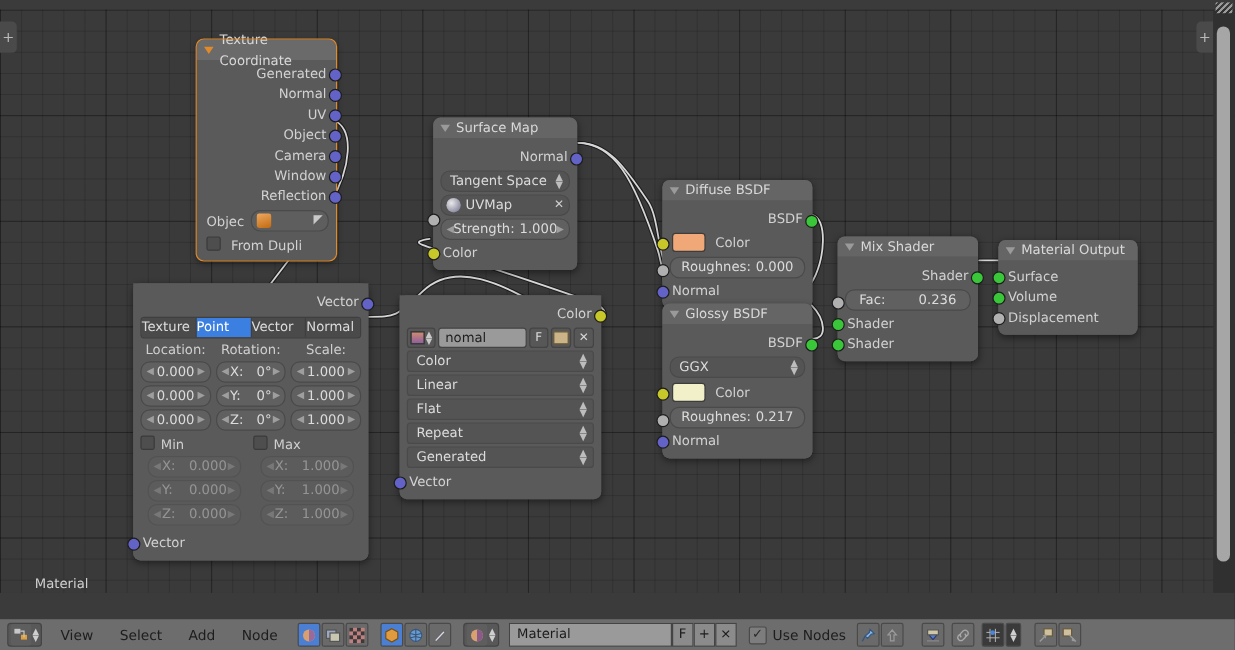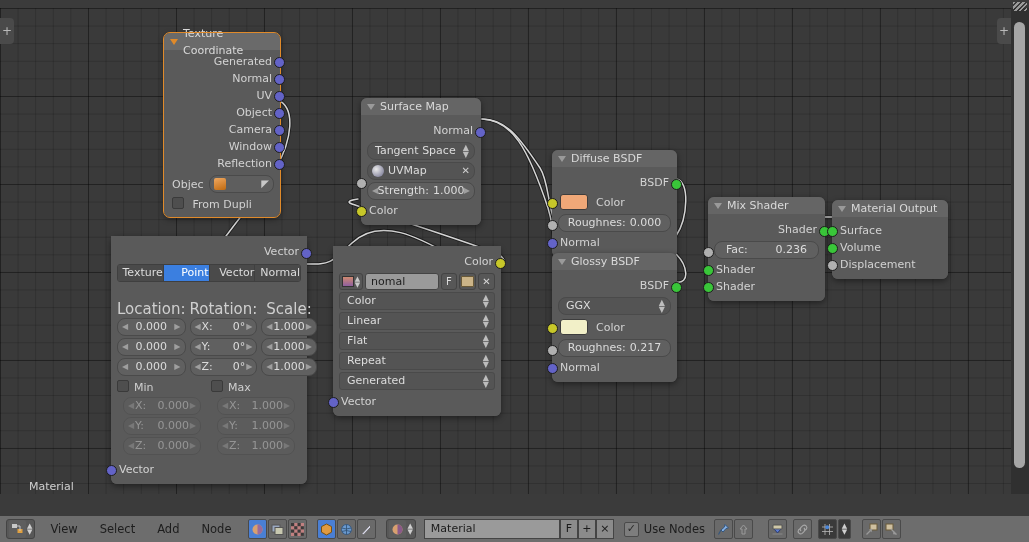--- a/index.html
+++ b/index.html
@@ -54,27 +54,27 @@
   .w.num .lbl{margin-right:auto;} .w.num .val{margin-left:auto;}
   .w.flat{border-radius:3px;}
   .swatch{width:26px;height:14px;border-radius:3px;border:1px solid #3d3d3d;}
 
   .chk{width:10px;height:10px;border-radius:2px;background:#4e4e4e;border:1px solid #3a3a3a;
        display:inline-block;vertical-align:-1px;margin-right:5px;}
 
   
   .tabs{display:flex;margin:3px 6px;height:16px;border-radius:3px;overflow:hidden;
         border:1px solid #3f3f3f;}
-  .tabs > div{flex:1;text-align:right;font-size:11px;line-height:15px;background:#4a4a4a;color:#dcdcdc;
+  .tabs > div{flex:1;text-align:left;font-size:11px;line-height:15px;background:#4a4a4a;color:#dcdcdc;
               border-right:1px solid #3f3f3f;}
   .tabs > div:last-child{border-right:none;}
   .tabs > div.on{background:#3b7fe0;color:#fff;}
   .cols{display:flex;gap:4px;padding:0 6px;}
   .col{flex:1;}
-  .col .cap{text-align:center;font-size:15px;color:#cfcfcf;height:14px;line-height:14px;margin-top:17px;}
+  .col .cap{text-align:center;font-size:11px;color:#cfcfcf;height:14px;line-height:14px;}
   .col .w{margin:2px 0;}
   .mm{display:flex;gap:4px;padding:2px 6px 0 6px;}
   .mm .half{flex:1;}
   .mm .half .hd{font-size:11px;height:15px;line-height:15px;color:#cfcfcf;}
   .dim{opacity:.45;}
 
   
   .filerow{display:flex;gap:2px;margin:2px 6px;height:17px;align-items:stretch;}
   .ibtn{background:#575757;border:1px solid #444;border-radius:3px;display:flex;
         align-items:center;justify-content:center;width:15px;}
@@ -458,21 +458,21 @@
             <span class="val">0.217</span>
           </div>
         </div>
         <div class="row in" style="margin-top:2px;">
           <span class="sock in s-vec"></span>
           <span>Normal</span>
         </div>
       </div>
     </div>
 
-    <div class="node" style="left:698px;top:189px;width:117px;margin-left:10px;">
+    <div class="node" style="left:698px;top:189px;width:117px;">
       <div class="hdr">
         <span class="tri"></span>
         <span>Mix Shader</span>
       </div>
       <div class="body">
         <div class="row out" style="height:22px;line-height:26px;">
           <span class="sock out s-shd" style="top:9px;"></span>
           <span>Shader</span>
         </div>
         <div style="position:relative;">

